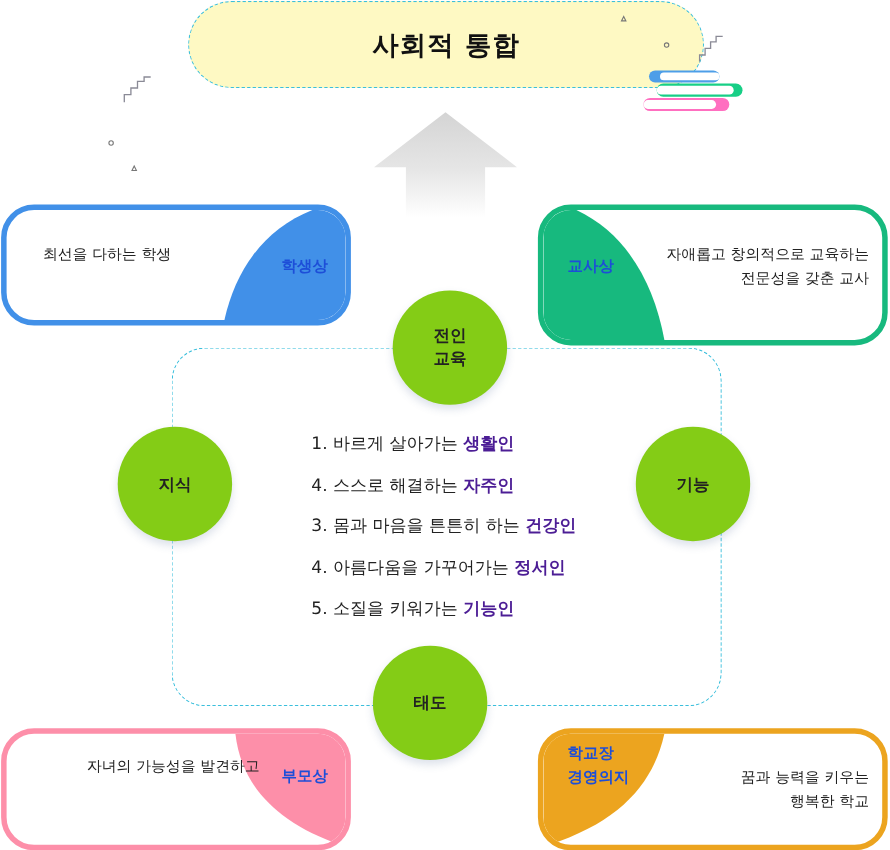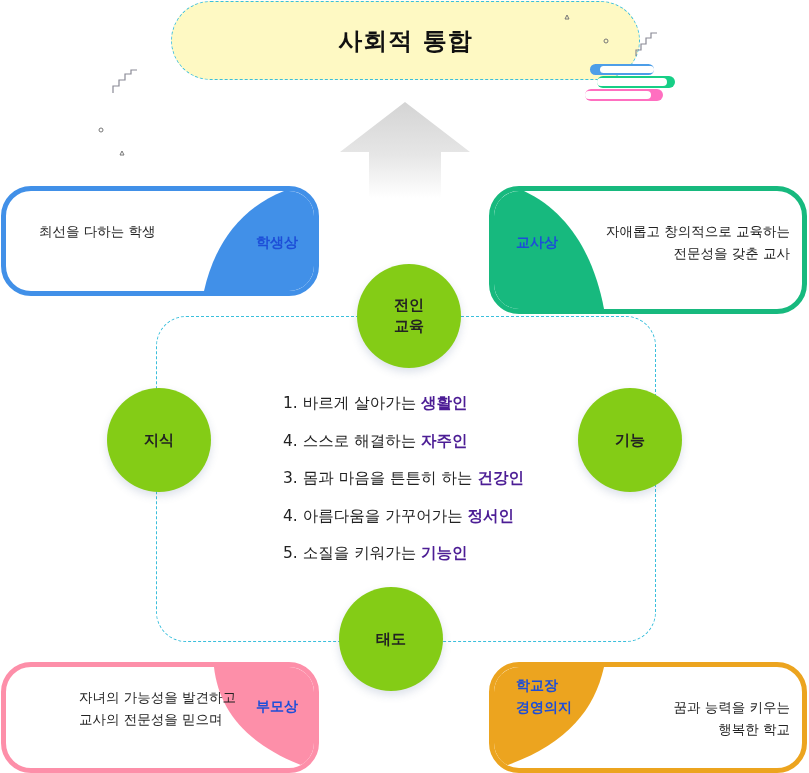--- a/index.html
+++ b/index.html
@@ -122,21 +122,20 @@
     <div>전문성을 갖춘 교사</div>
   </div>
 </div>
 
 <div class="card c-parent">
   <svg class="wedge" style="right:0;width:115px;" viewBox="0 0 115 101" preserveAspectRatio="none">
     <path d="M115,0 L15,0 C20,45 50,80 110,101 L115,101 Z" fill="#fd8fa9"></path>
   </svg>
   <div class="desc" style="left:33px;top:19px;margin-left:40px;">
     <div>자녀의 가능성을 발견하고</div>
-    <div>교사의 전문성을 믿으며</div>
   </div>
   <div class="tag" style="left:250px;top:28px;">부모상</div>
 </div>
 
 <div class="card c-school">
   <svg class="wedge" style="left:0;width:115px;" viewBox="0 0 115 101" preserveAspectRatio="none">
     <path d="M0,0 L110,0 C100,45 70,80 5,101 L0,101 Z" fill="#eca41f"></path>
   </svg>
   <div class="tag" style="left:22px;top:7px;">
     <div>학교장</div>

